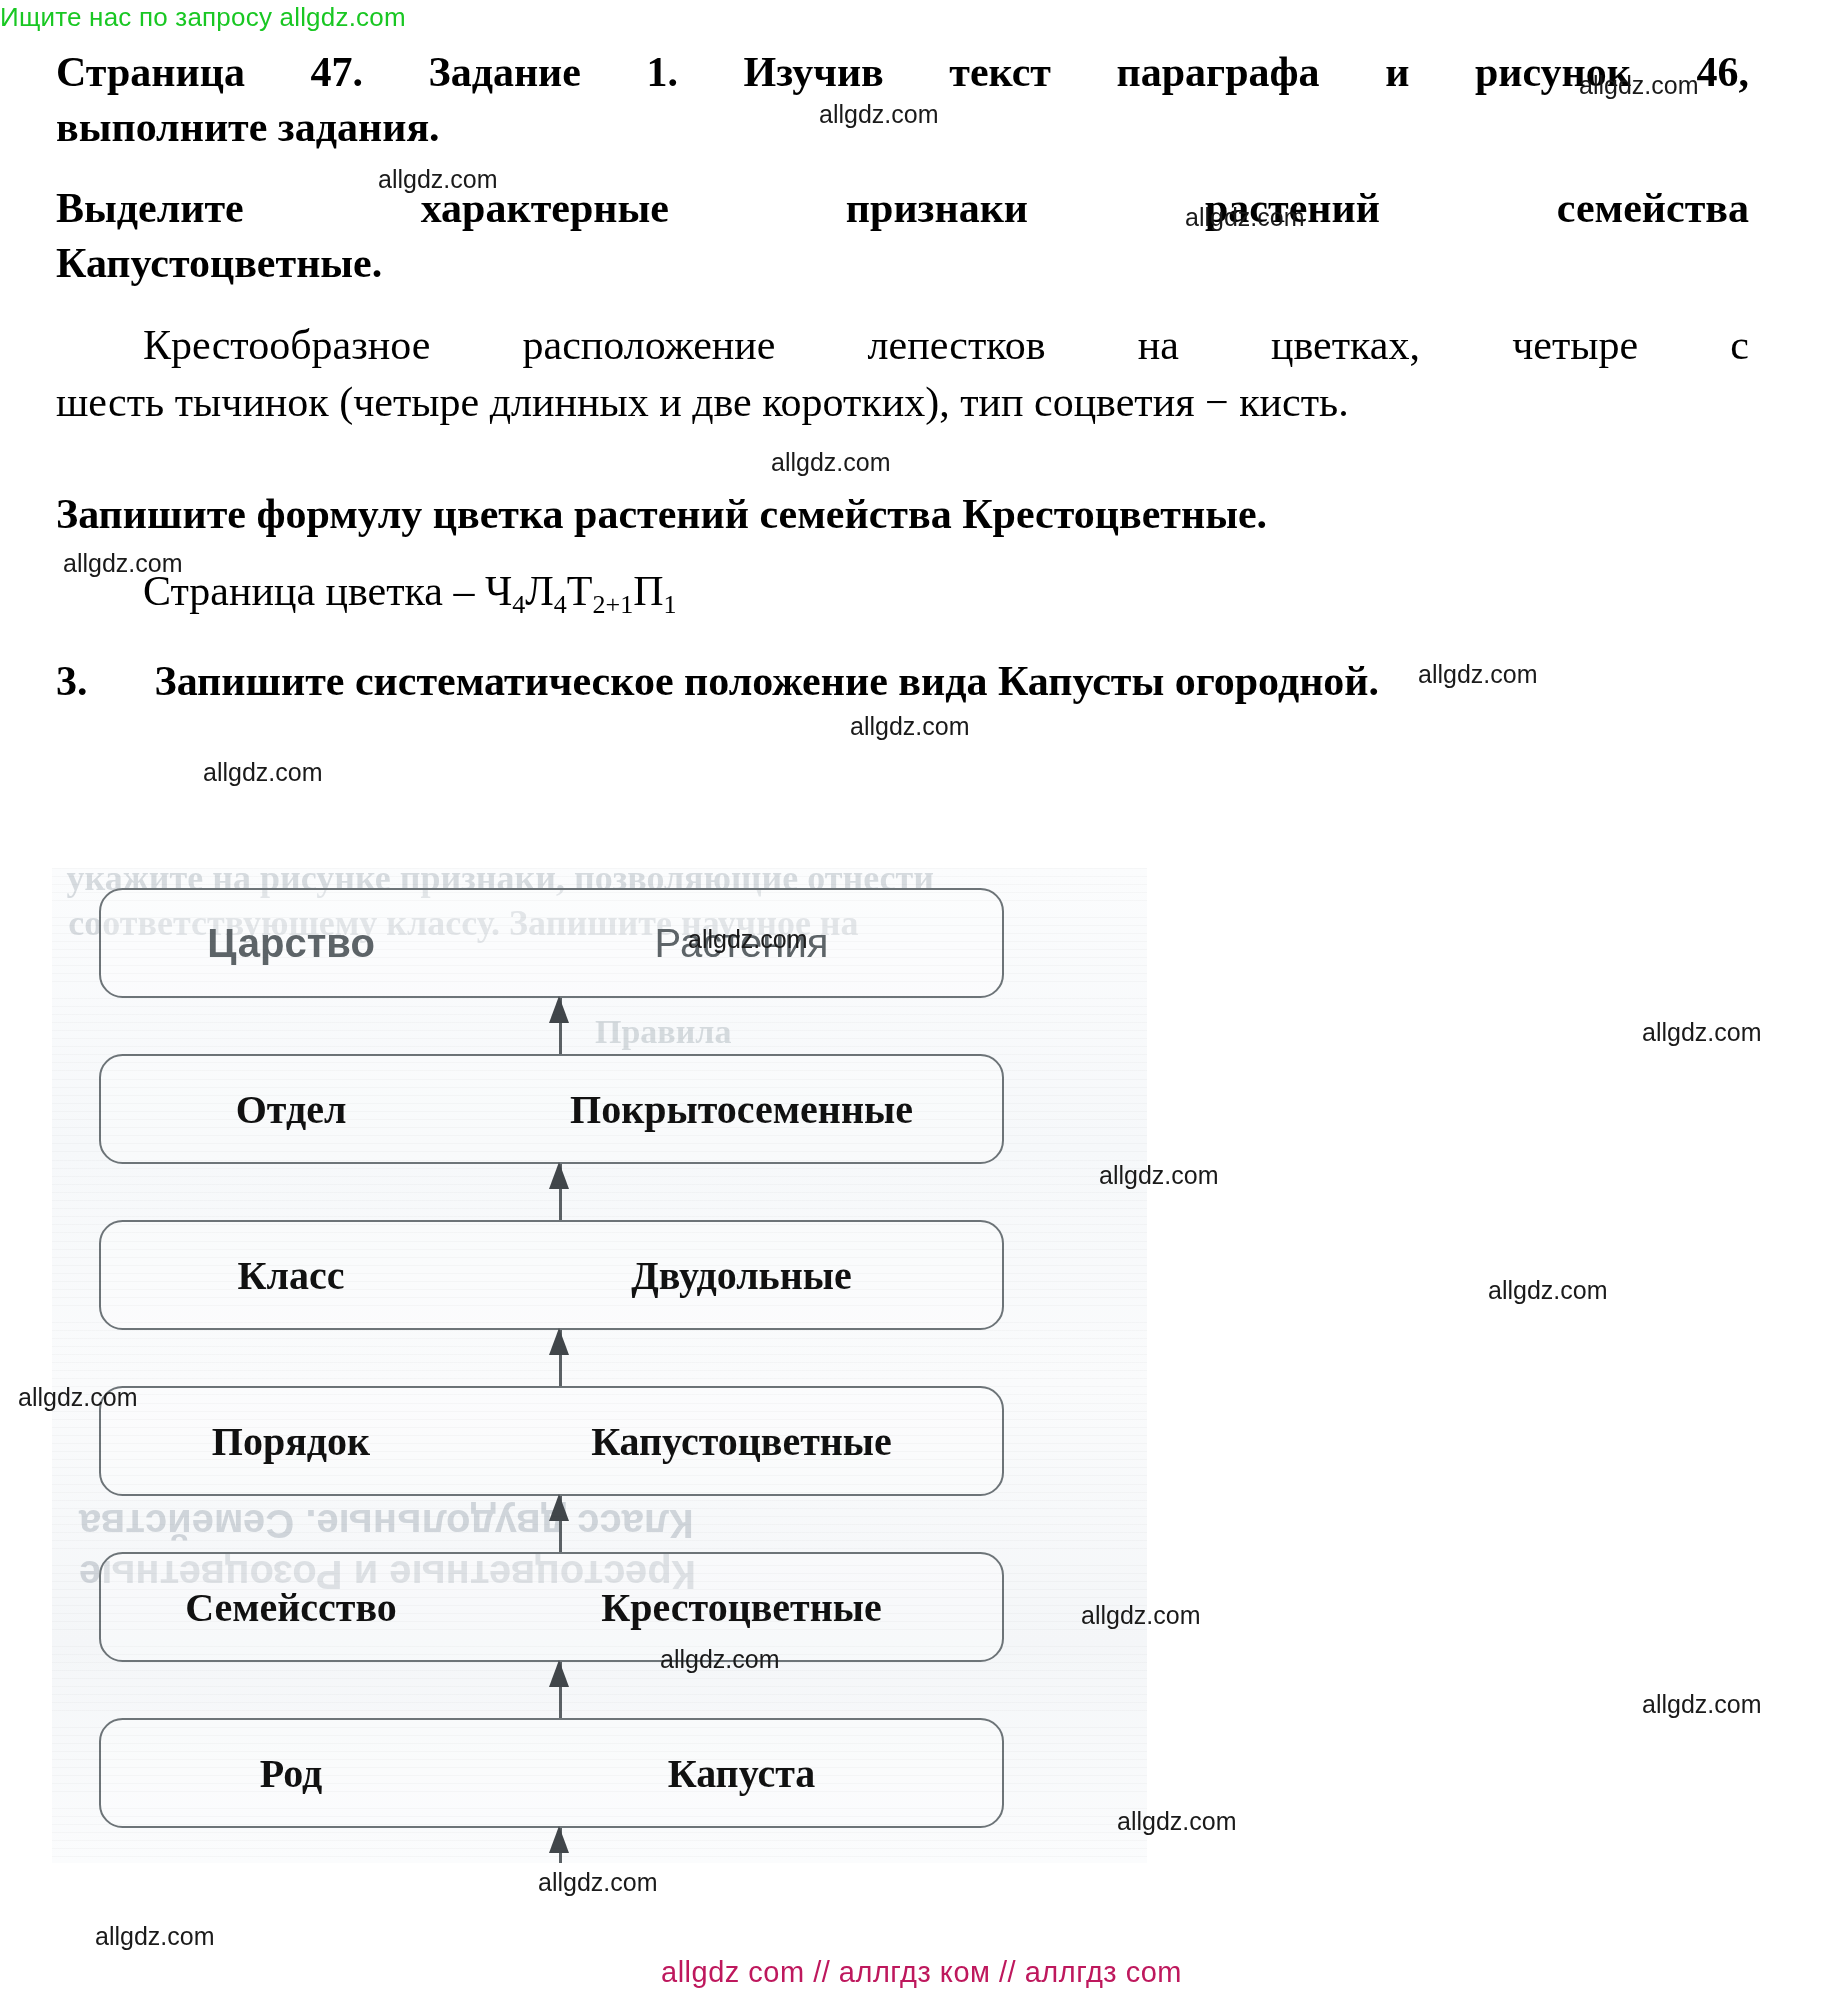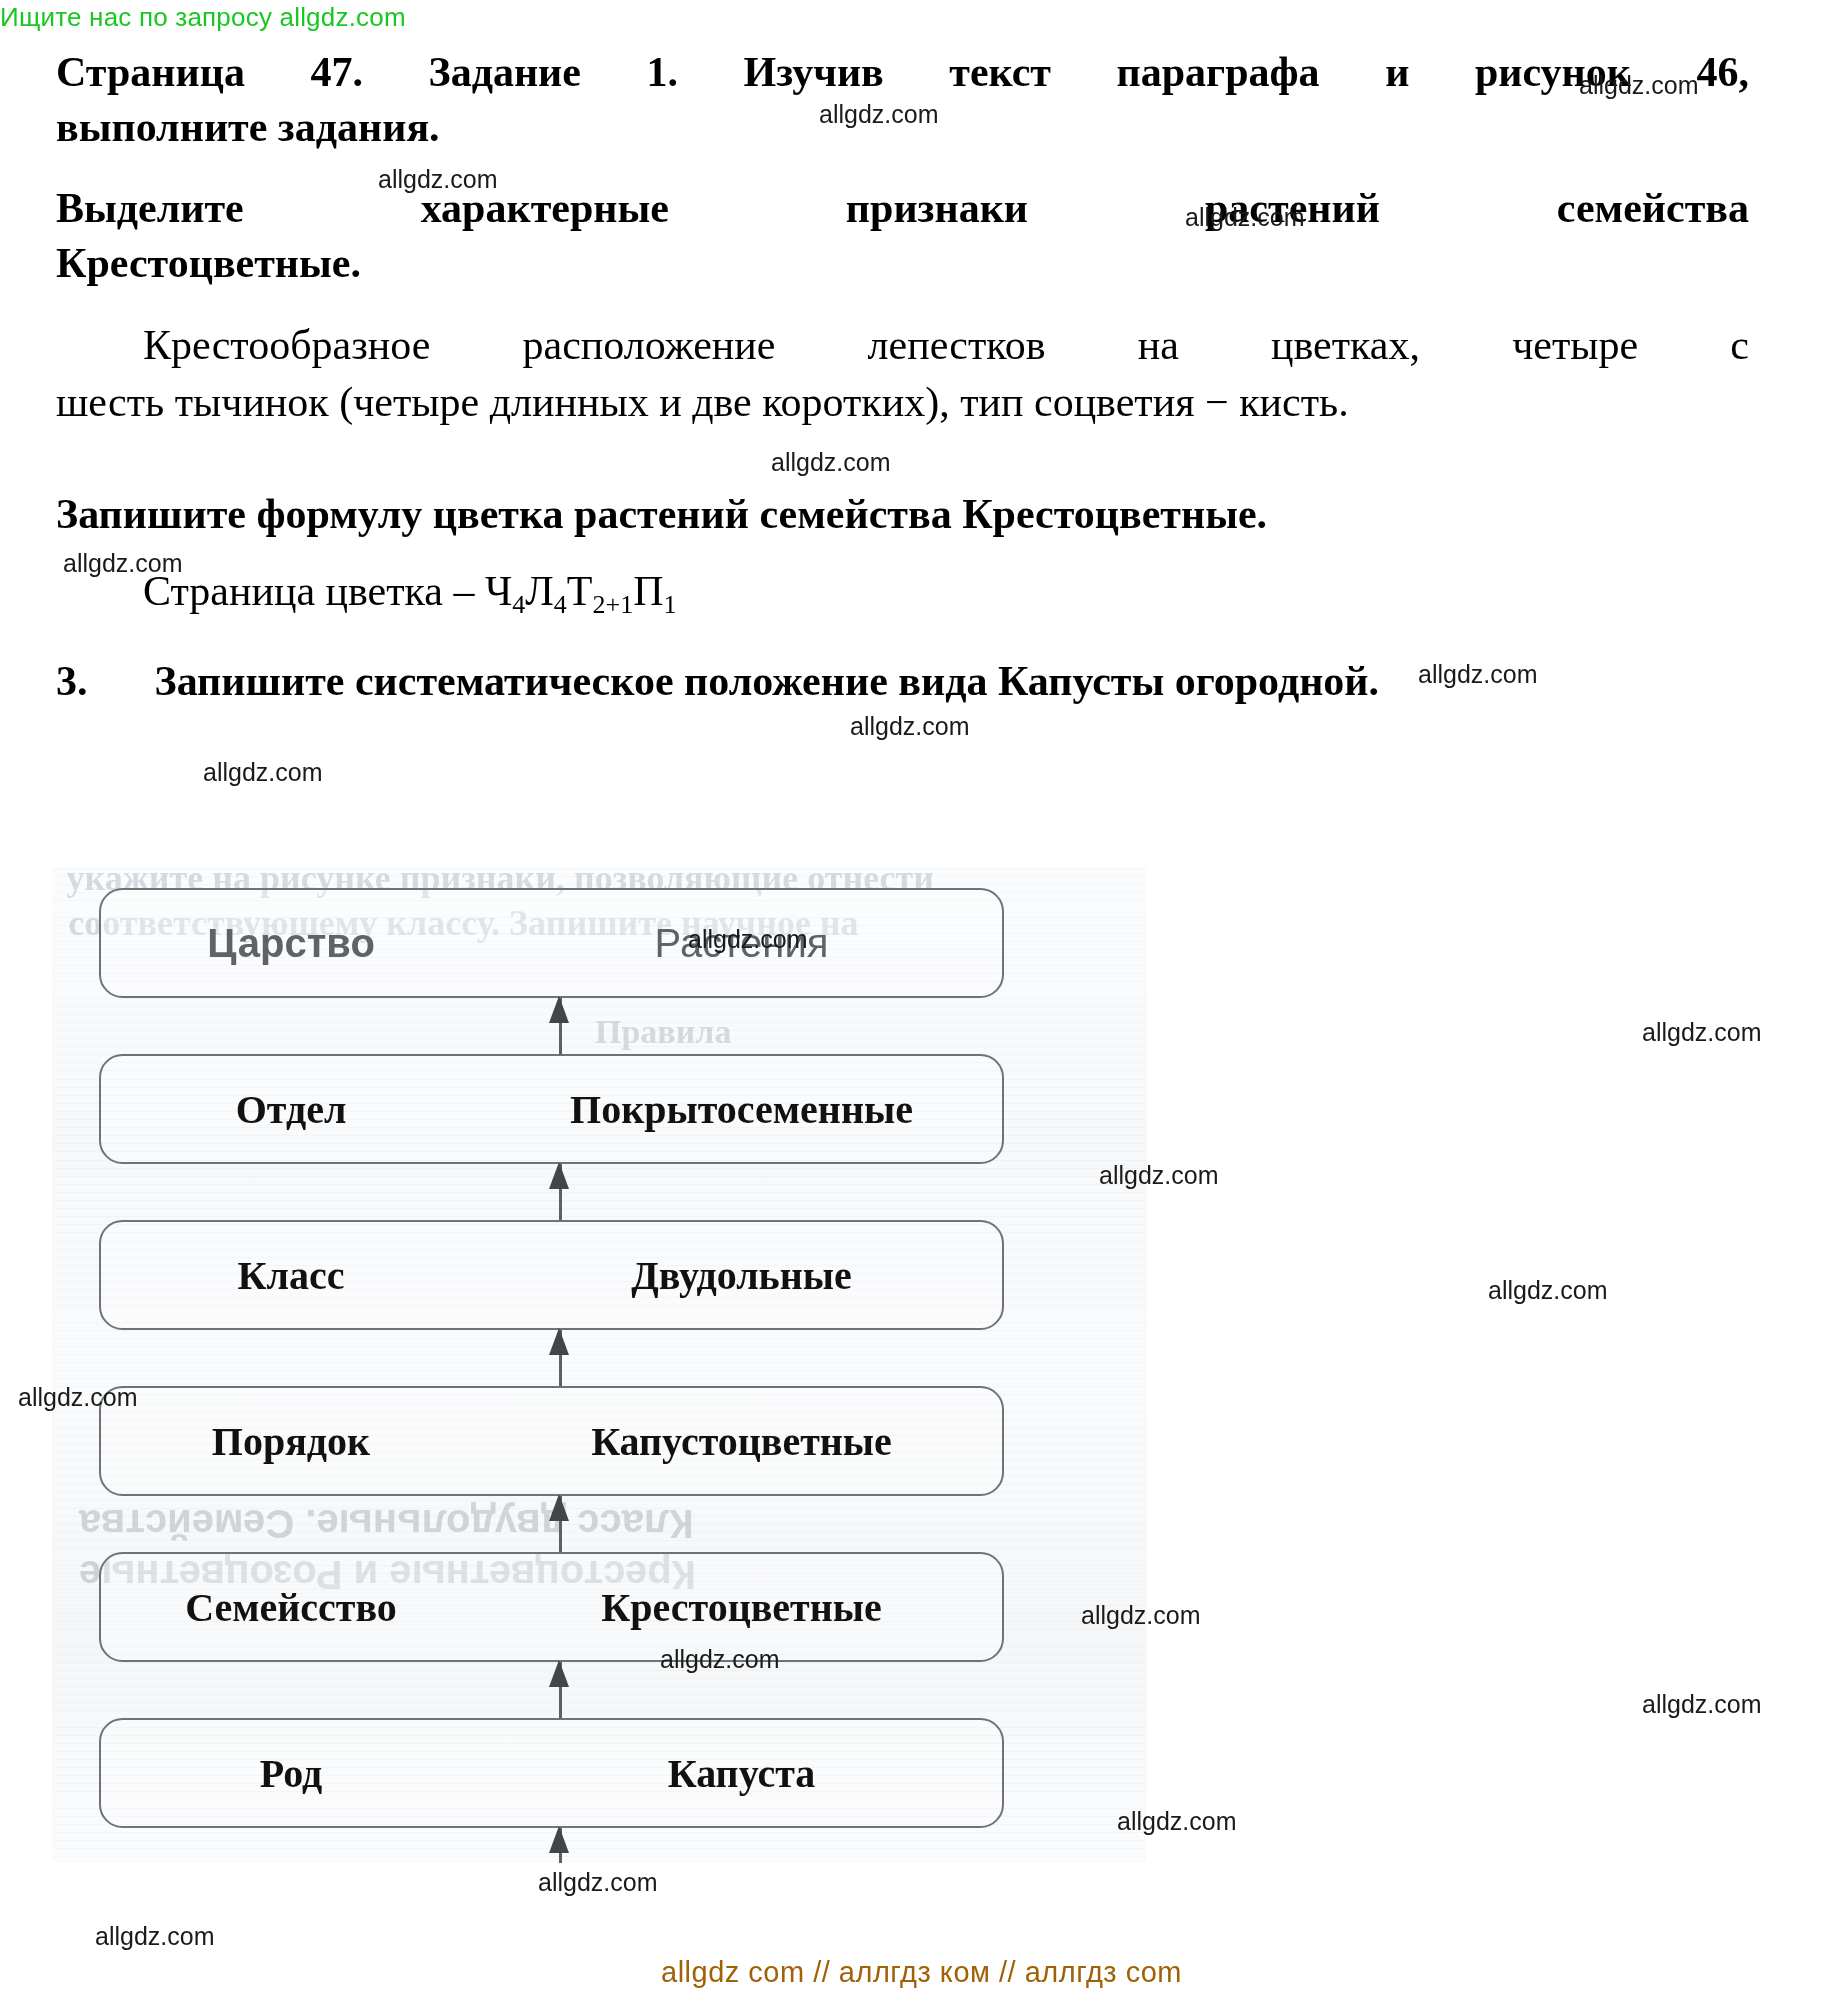--- a/index.html
+++ b/index.html
@@ -226,21 +226,21 @@
 <div class="promo-bar" style="color: rgb(25, 199, 35);">Ищите нас по запросу allgdz.com</div>
 
 <div class="doc">
 
   <p class="q-head spread">Страница 47. Задание 1. Изучив текст параграфа и рисунок 46,</p>
   <p class="q-head">выполните задания.</p>
 
   <div class="gap-sm"></div>
 
   <p class="q-head spread">Выделите    характерные    признаки    растений    семейства</p>
-  <p class="q-head">Крестоцветные.</p>
+  <p class="q-head">Капустоцветные.</p>
 
   <div class="gap-sm"></div>
 
   <p class="answer spread-mid">Крестообразное  расположение  лепестков  на  цветках,  четыре  с</p>
   <p class="answer" style="text-indent:0;">шесть тычинок (четыре длинных и две коротких), тип соцветия − кисть.</p>
 
   <div class="gap-lg"></div>
 
   <p class="q-head">Запишите формулу цветка растений семейства Крестоцветные.</p>
 
@@ -341,14 +341,14 @@
     <div class="wm" style="left: 1488px; top: 1276px;">allgdz.com</div>
     <div class="wm" style="left: 18px; top: 1383px;">allgdz.com</div>
     <div class="wm" style="left: 1081px; top: 1601px;">allgdz.com</div>
     <div class="wm" style="left: 660px; top: 1645px;">allgdz.com</div>
     <div class="wm" style="left: 1642px; top: 1690px;">allgdz.com</div>
     <div class="wm" style="left: 1117px; top: 1807px;">allgdz.com</div>
     <div class="wm" style="left: 538px; top: 1868px;">allgdz.com</div>
     <div class="wm" style="left: 95px; top: 1922px;">allgdz.com</div>
   </div>
 
-<div class="footer" style="color: #a16207; text-align: center;">allgdz com  //  аллгдз ком  //  аллгдз com</div>
+<div class="footer" style="color: #be185d; text-align: center;">allgdz com  //  аллгдз ком  //  аллгдз com</div>
 
 
 </body></html>

